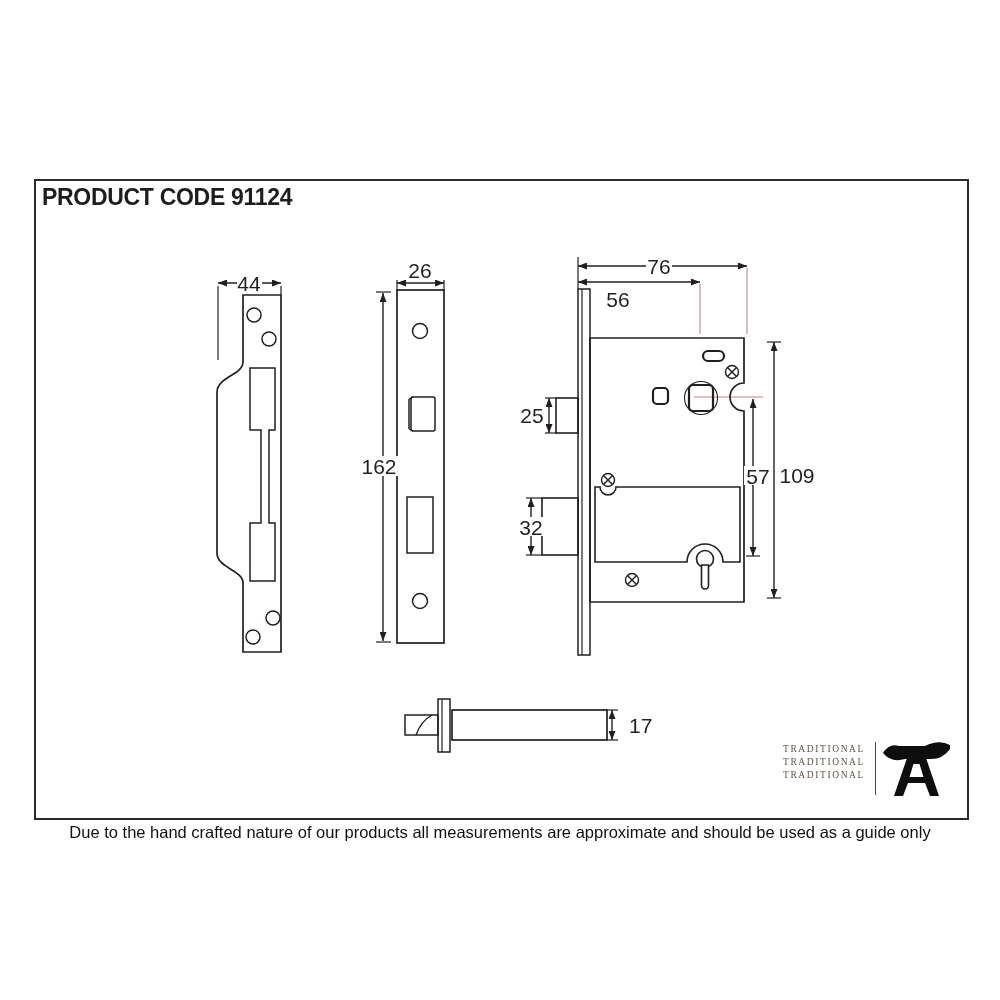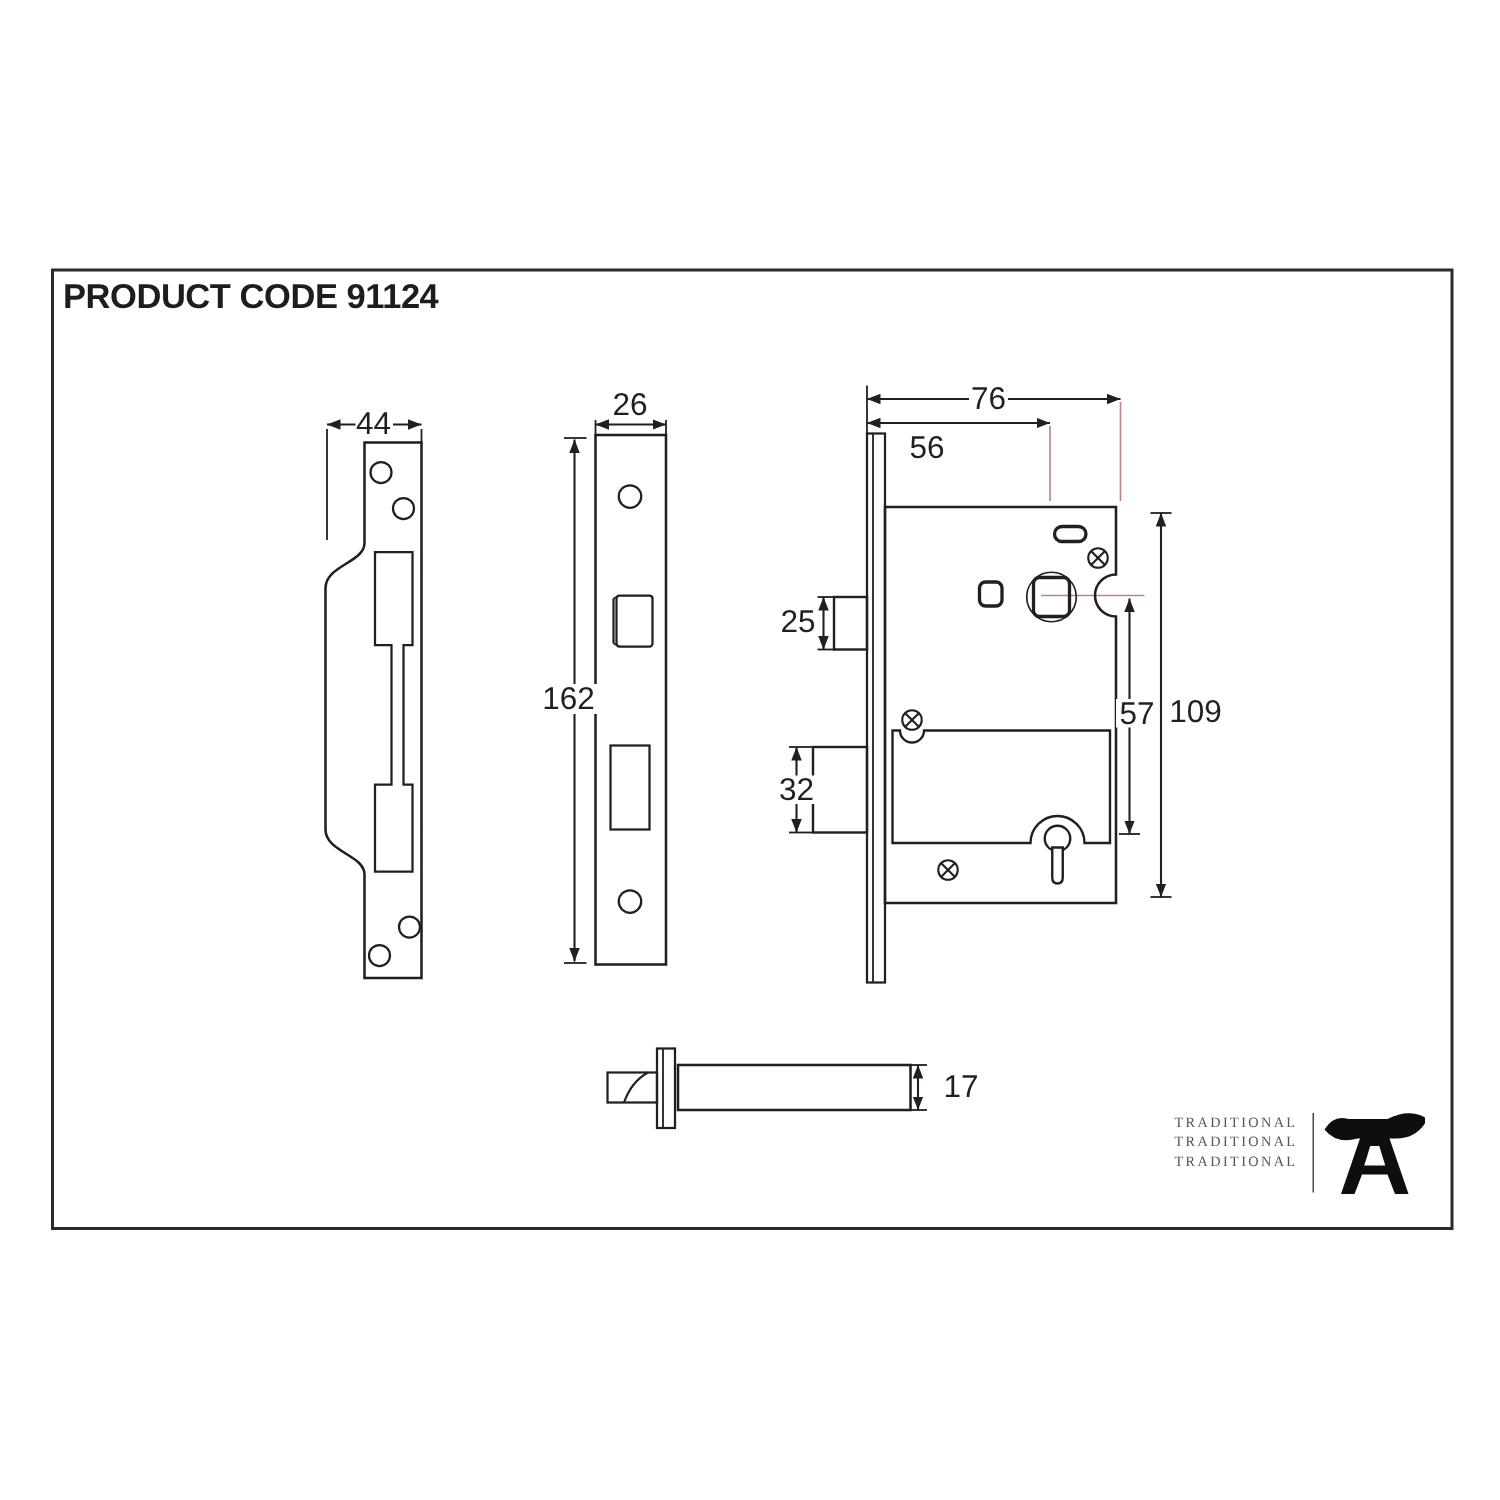--- a/index.html
+++ b/index.html
@@ -167,14 +167,15 @@
     </g>
   </svg>
 
   <div class="logo-text">
     <div>TRADITIONAL</div>
     <div>TRADITIONAL</div>
     <div>TRADITIONAL</div>
   </div>
   <div class="logo-divider"></div>
 
+  <div class="disclaimer">Due to the hand crafted nature of our products all measurements are approximate and should be used as a guide only</div>
 
 </div>
 
 </body></html>

